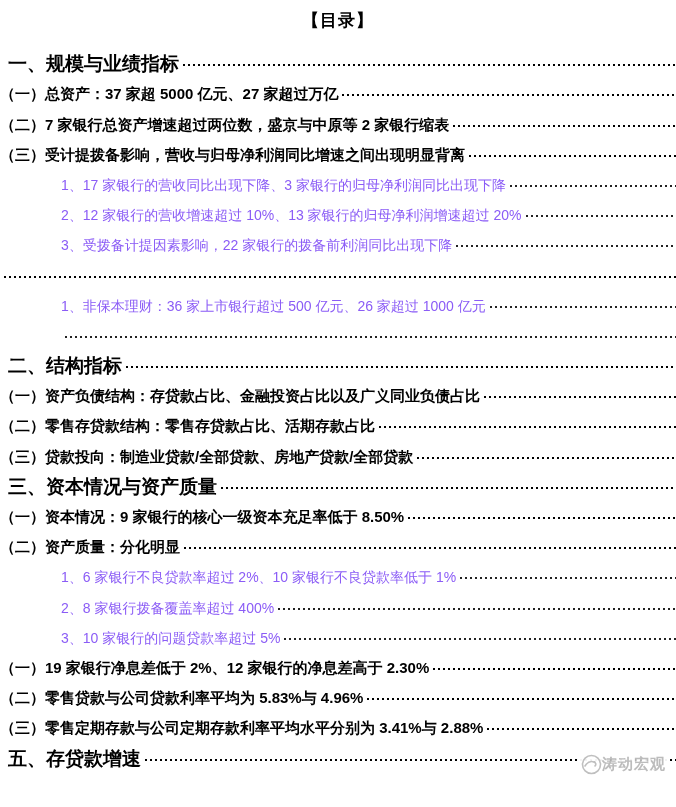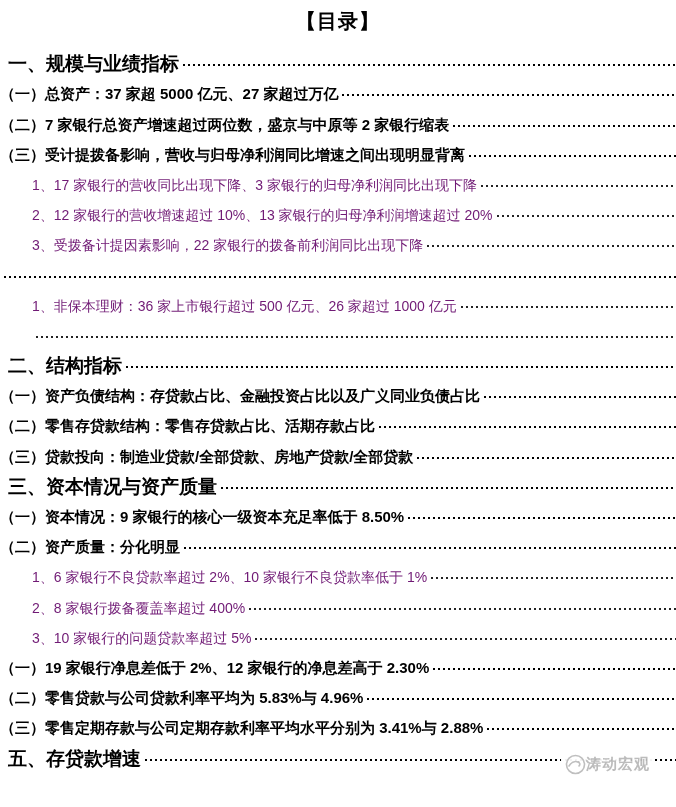--- a/index.html
+++ b/index.html
@@ -8,21 +8,21 @@
     width:676px;height:807px;
     background:#ffffff;
     overflow:hidden;
     font-family:"Liberation Sans",sans-serif;
     color:#000;
     box-sizing:border-box;
     padding-top:6px;
   }
   .title{
     text-align:center;
-    font-size:20px;
+    font-size:17px;
     font-weight:bold;
     height:30px;
     line-height:30px;
     margin-bottom:8px;
     letter-spacing:1px;
   }
   .toc{width:676px;}
   .row{
     display:flex;
     align-items:flex-end;
@@ -41,26 +41,26 @@
     min-width:0;
     height:4px;
     margin:0 0 7px 3px;
     background-image:radial-gradient(circle at 2px 2px, #000 1.15px, transparent 1.35px);
     background-size:5px 4px;
     background-repeat:repeat-x;
     background-position:left bottom;
   }
   .lv1{padding-left:8px;font-size:19px;font-weight:bold;}
   .lv2{font-size:15px;font-weight:bold;}
-  .lv3{padding-left:32px;font-size:14px;font-weight:normal;color:#701a75;}
+  .lv3{padding-left:61px;font-size:14px;font-weight:normal;color:#8b5cf6;}
   .lv3 .dots{background-image:radial-gradient(circle at 2px 2px, #222 1.05px, transparent 1.25px);}
   .watermark{
     position:absolute;
     top:753px;
-    right:22px;
+    right:6px;
     display:flex;
     align-items:center;
     gap:0;
     font-size:15px;
     font-weight:bold;
     letter-spacing:1px;
     opacity:0.95;
     background:#fff;
     padding:1px 4px;
     z-index:3;

